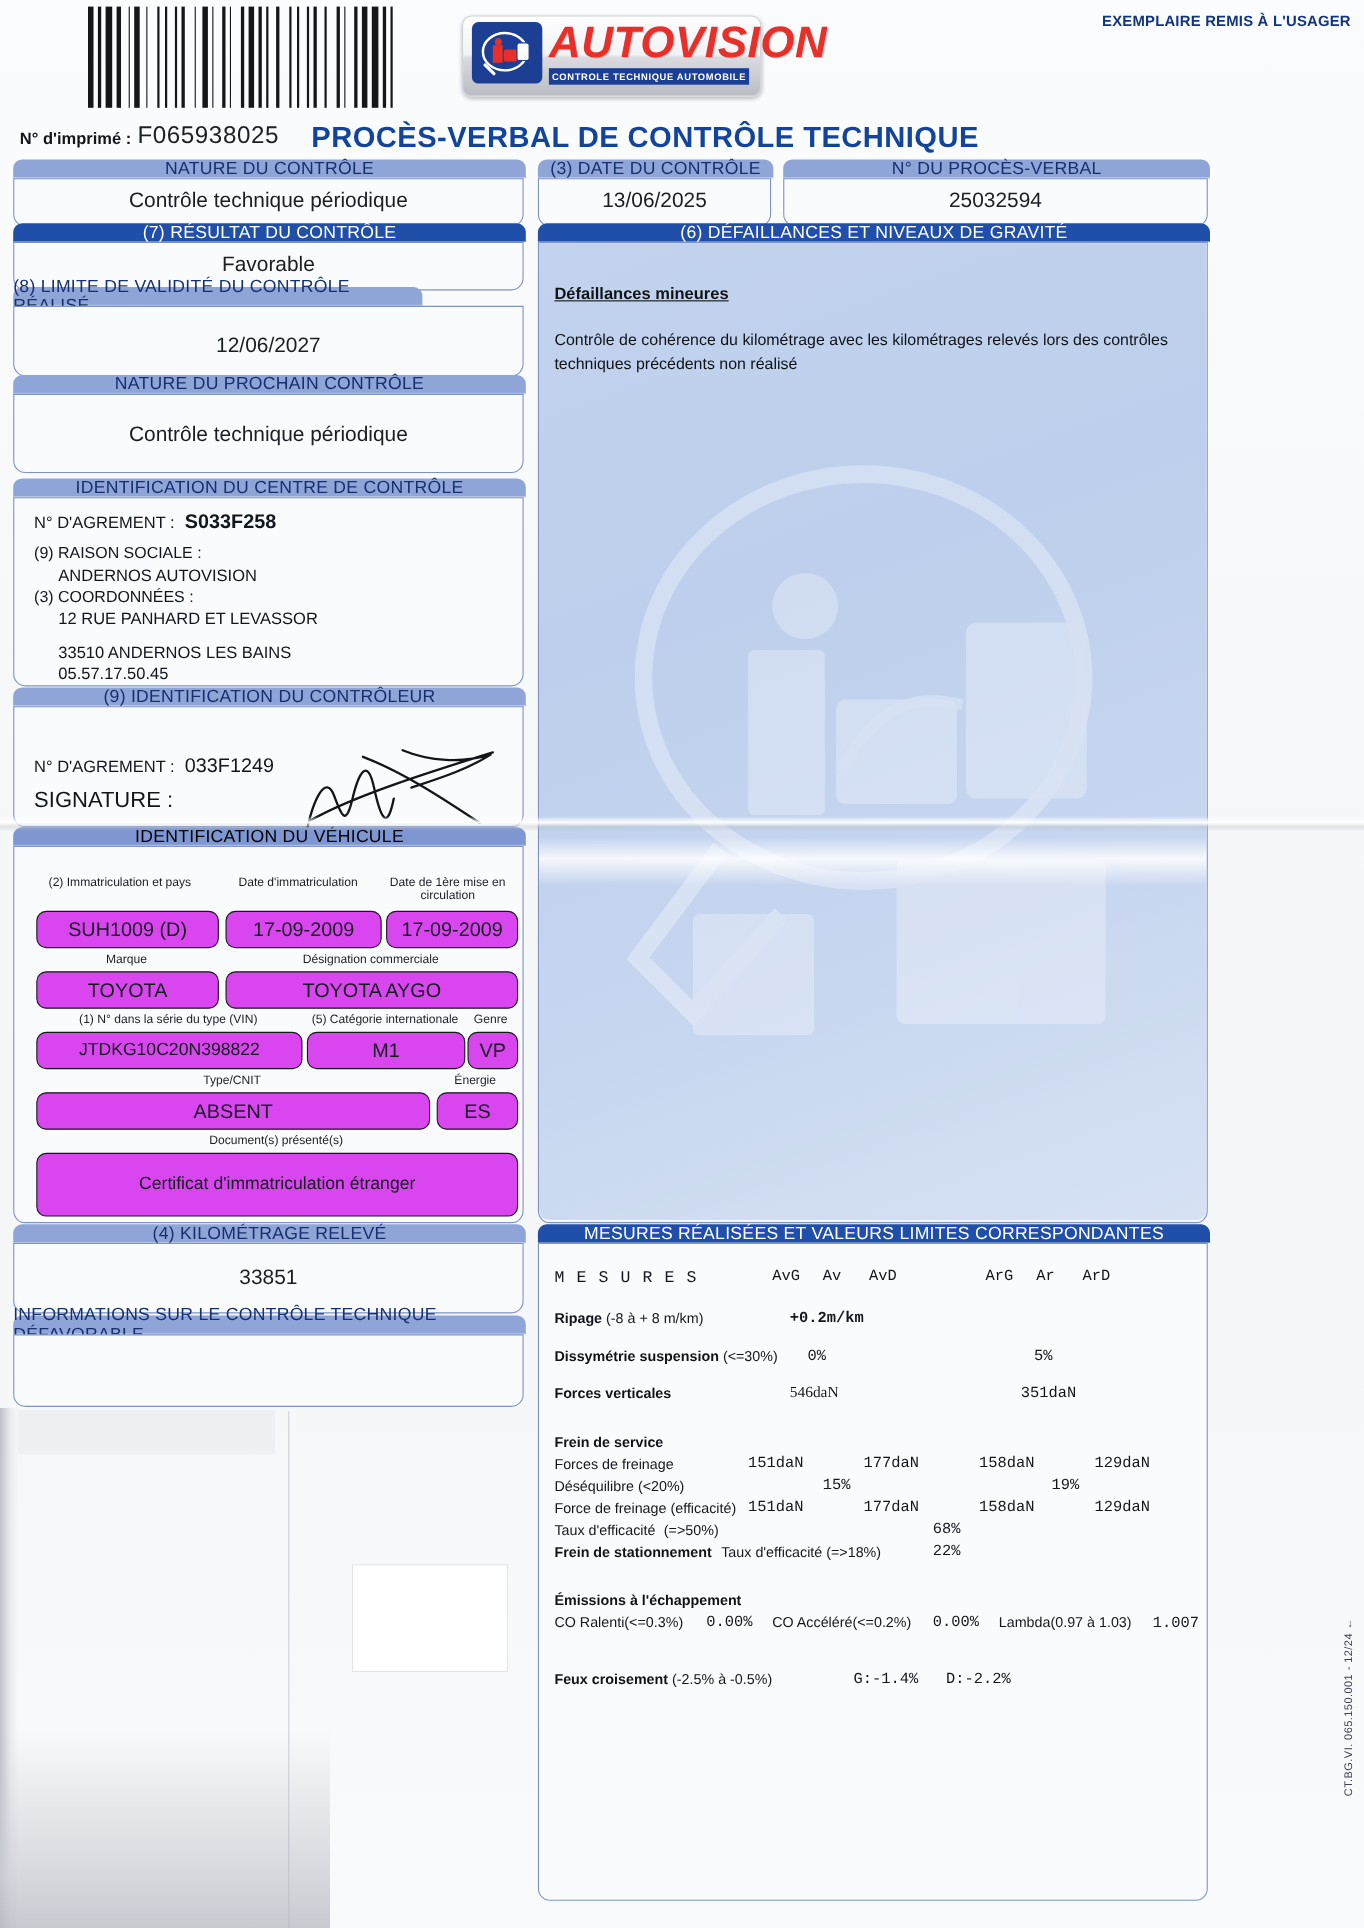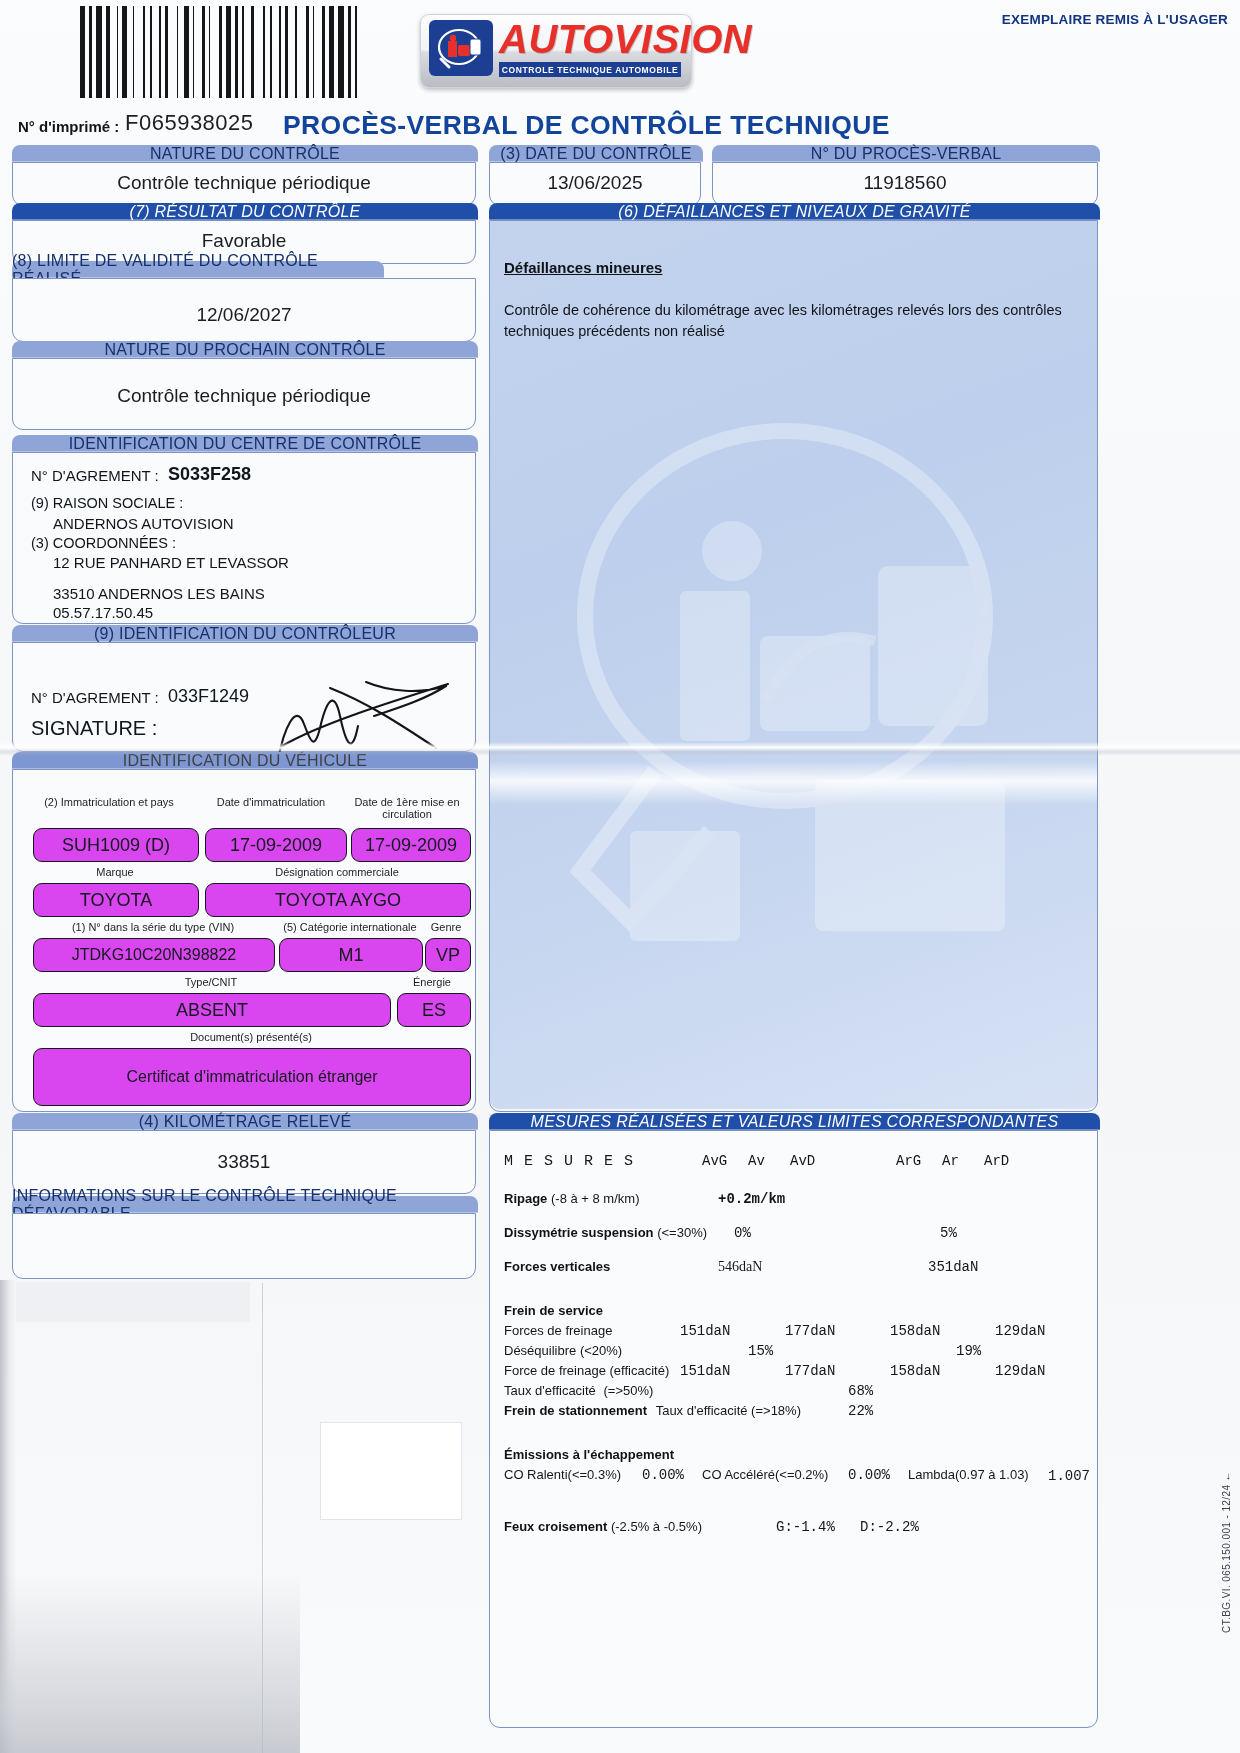--- a/index.html
+++ b/index.html
@@ -79,22 +79,22 @@
   }
 
   
   .bar{
     position:absolute;height:17px;border-radius:8px 8px 0 0;
     background:#8fa5d8;color:#16306e;
     font-size:16px;letter-spacing:.25px;
     display:flex;align-items:center;justify-content:center;
     box-shadow:inset 0 -1px 0 rgba(255,255,255,.35);
   }
-  .bar.dark{background:#1f4fa8;color:#ffffff;font-style:italic;}
-  .bar.mid{background:#7e97d2;color:#404040;}
+  .bar.dark{background:#1f4fa8;color:#ffffff;}
+  .bar.mid{background:#7e97d2;color:#000000;}
   .box{
     position:absolute;border:1.6px solid #7e93c4;border-radius:0 0 11px 11px;
     background:#fafbfc;
   }
   .val{
     position:absolute;width:100%;text-align:center;font-size:19px;color:#191d24;
   }
 
   
   .fld-lbl{position:absolute;font-size:11px;color:#1a1f27;text-align:center;}
@@ -283,21 +283,21 @@
   <div class="val" style="top:20px;"></div>
 </div>
 
 <div class="bar" style="left:489px;top:145px;width:214px;">(3) DATE DU CONTRÔLE</div>
 <div class="box" style="left:489px;top:162px;width:210px;height:42px;">
   <div class="val" style="top:9px;">13/06/2025</div>
 </div>
 
 <div class="bar" style="left:712px;top:145px;width:388px;">N° DU PROCÈS-VERBAL</div>
 <div class="box" style="left:712px;top:162px;width:384px;height:42px;">
-  <div class="val" style="top:9px;">11918560</div>
+  <div class="val" style="top:9px;">25032594</div>
 </div>
 
 <div class="bar dark" style="left:489px;top:203px;width:611px;">(6) DÉFAILLANCES ET NIVEAUX DE GRAVITÉ</div>
 <div class="box" style="left:489px;top:220px;width:607px;height:890px;overflow:hidden;padding:0;background:transparent;">
   <div class="wm" style="left:0;top:0;width:607px;height:888px;border-radius:0 0 9px 9px;">
     <div class="wm-bg"></div>
     <svg class="wm-art" width="470" height="580" viewBox="0 0 470 580">
       <g fill="none" stroke="#ffffff" stroke-width="16" opacity="0.95">
         <ellipse cx="225" cy="215" rx="200" ry="185"></ellipse>
         <path d="M95 370 L20 470 L70 520 L150 430"></path>

